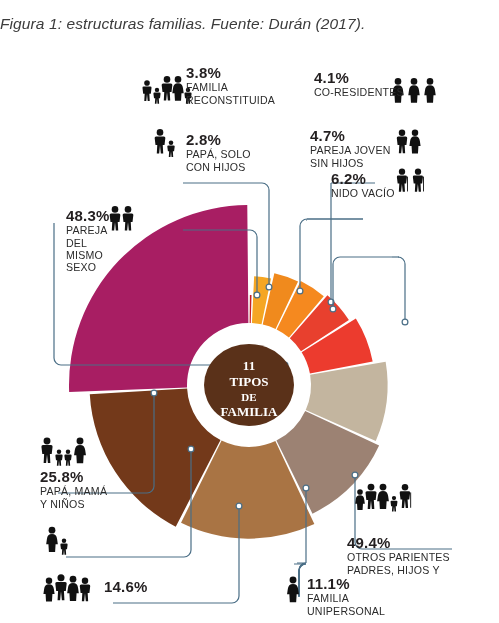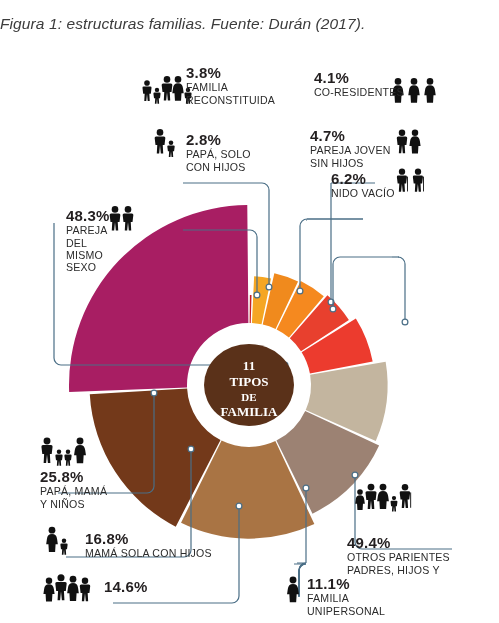--- a/index.html
+++ b/index.html
@@ -236,24 +236,20 @@
     <span class="txt">MISMO</span>
     <span class="txt">SEXO</span>
   </div>
 
   <div class="lbl" style="left:40px;top:424px;">
     <span class="pct">25.8%</span>
     <span class="txt">PAPÁ, MAMÁ</span>
     <span class="txt">Y NIÑOS</span>
   </div>
 
-  <div class="lbl" style="left:85px;top:486px;">
-    <span class="pct">16.8%</span>
-    <span class="txt">MAMÁ SOLA CON HIJOS</span>
-  </div>
 
   <div class="lbl" style="left:104px;top:534px;">
     <span class="pct">14.6%</span>
   </div>
 
   <div class="lbl" style="left:347px;top:490px;">
     <span class="pct">49.4%</span>
     <span class="txt">OTROS PARIENTES</span>
     <span class="txt">PADRES, HIJOS Y</span>
   </div>

